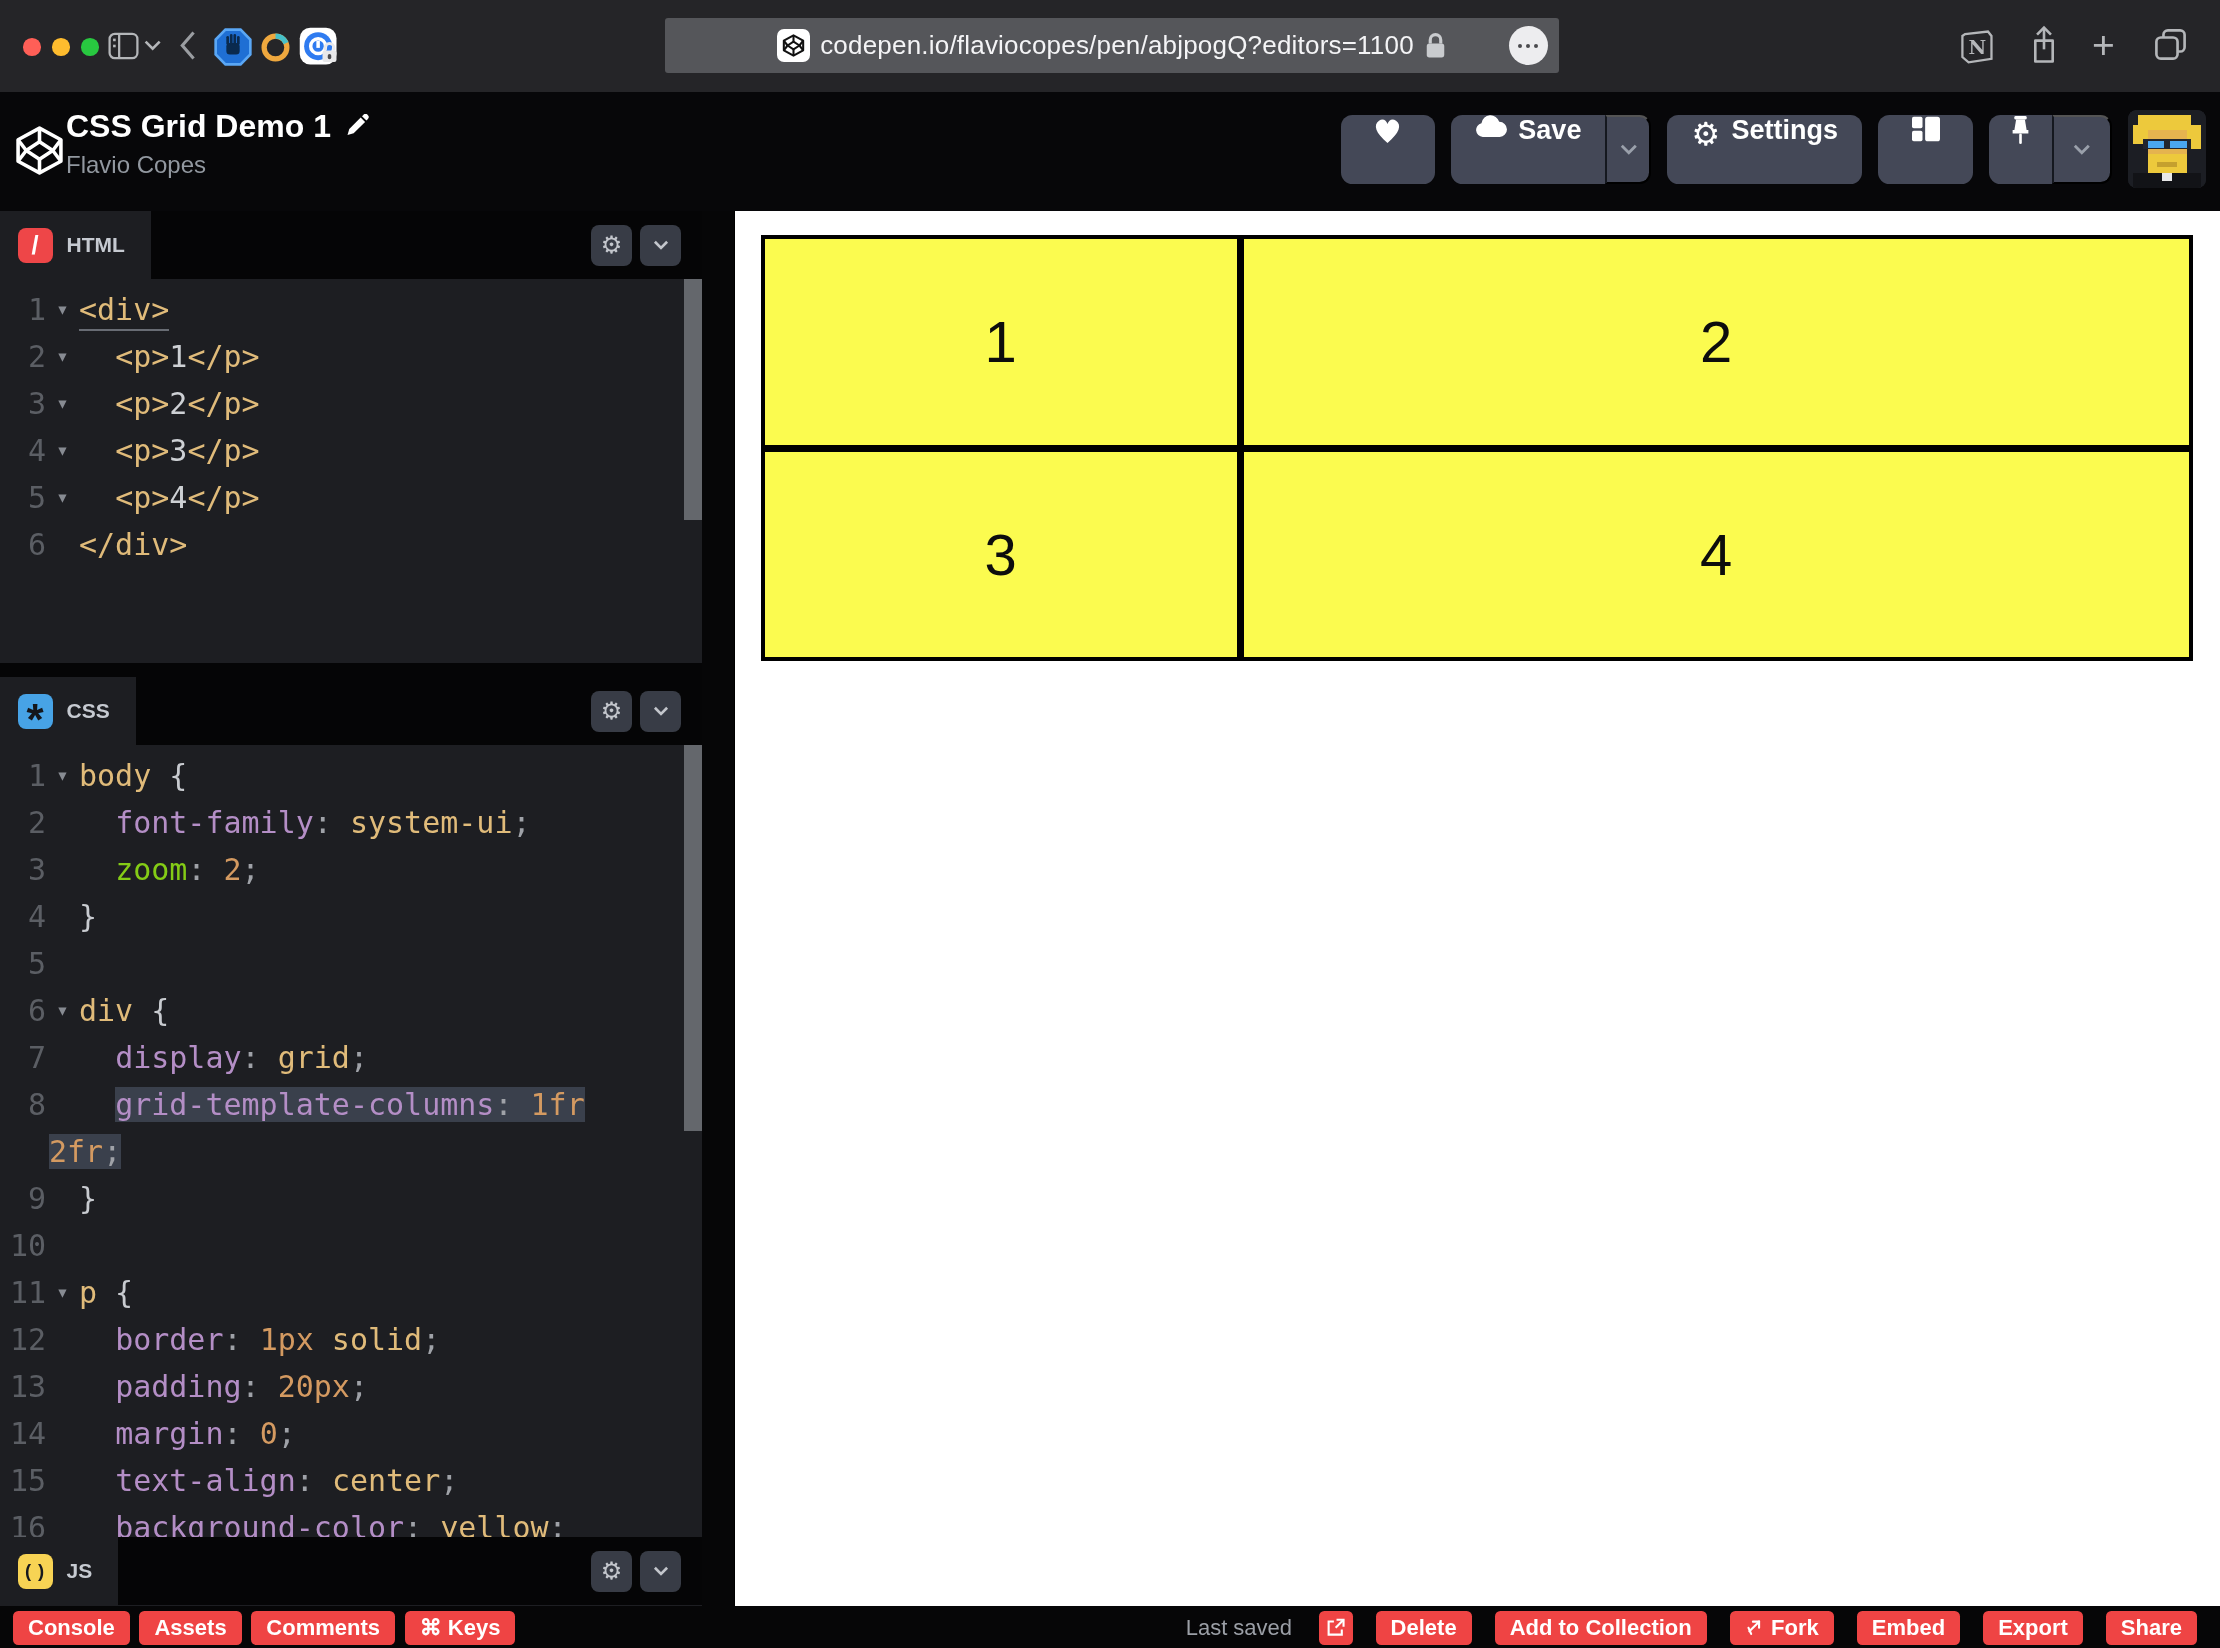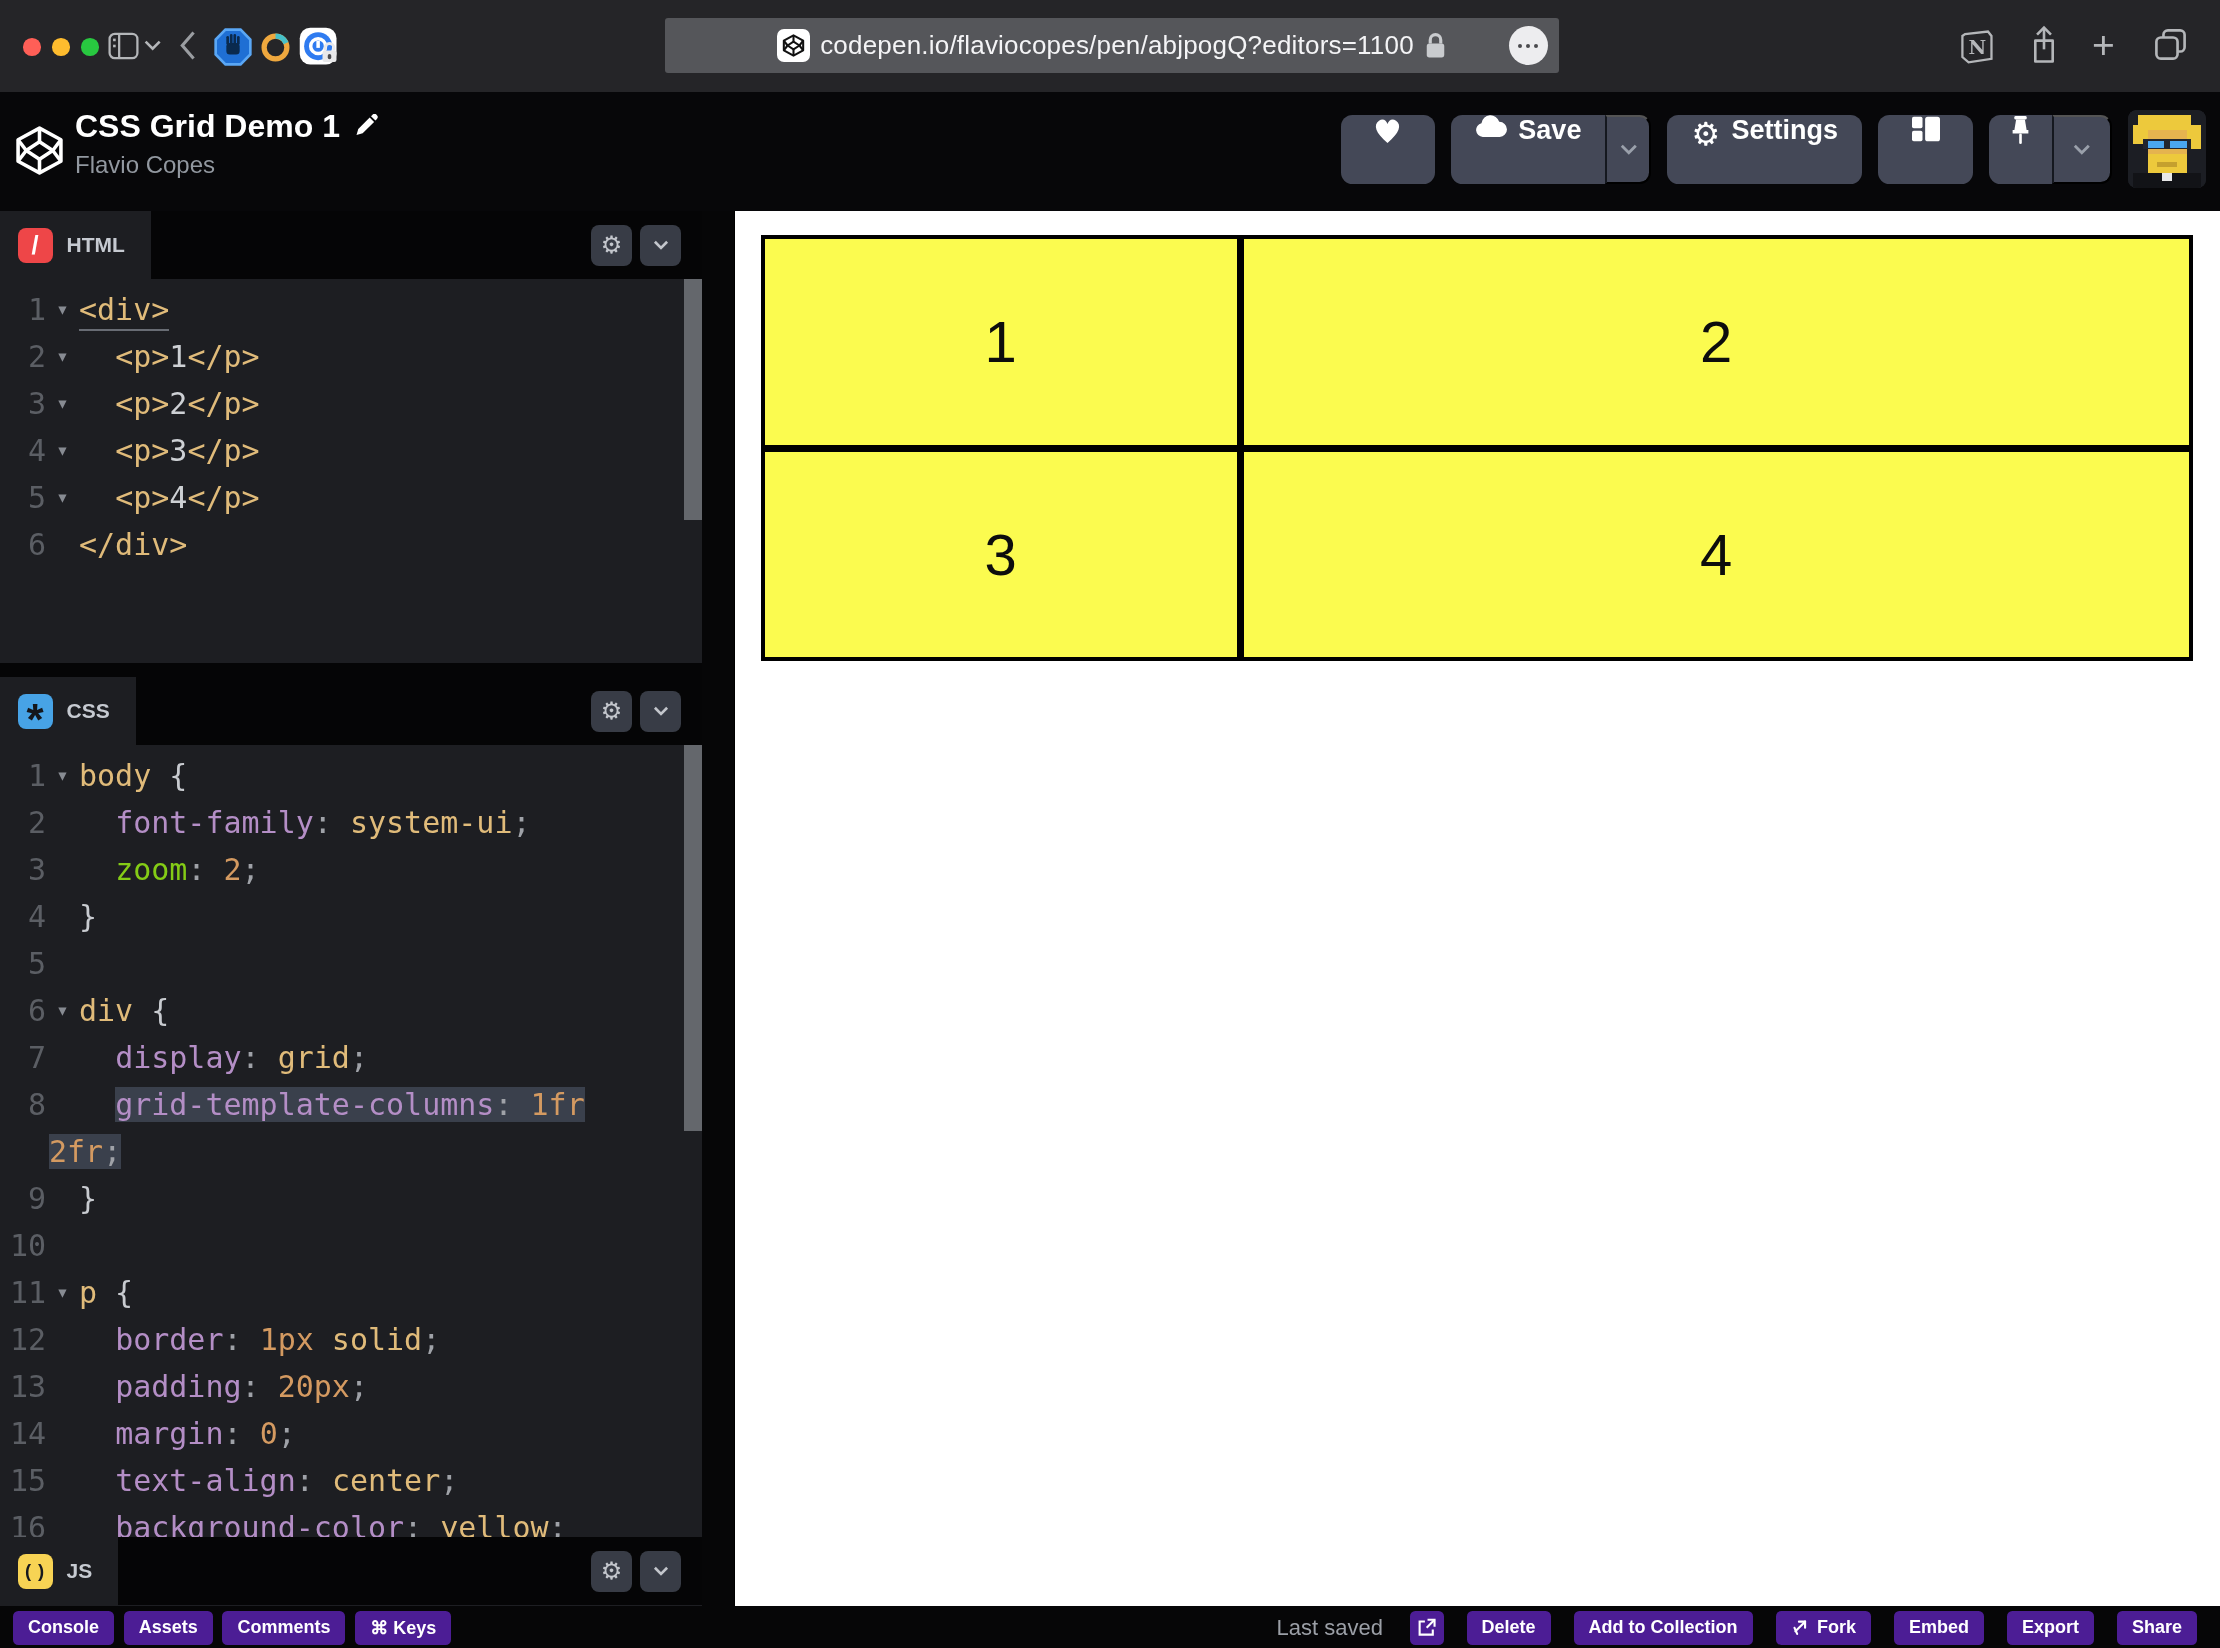--- a/index.html
+++ b/index.html
@@ -13,21 +13,21 @@
   .tool{position:absolute;color:#b4b6b9}
   .url-field{position:absolute;left:665px;top:18.4px;width:894px;height:55px;background:#55565a;border-radius:3px;display:flex;align-items:center;justify-content:center;gap:10.5px}
   .favicon{width:33px;height:33px;background:#fff;border-radius:7px;display:flex;align-items:center;justify-content:center;flex:none}
   .url-text{font-size:26px;color:#f4f4f6;letter-spacing:0.2px}
   .more-btn{position:absolute;right:11.4px;top:8px;width:39px;height:39px;border-radius:50%;background:#ededef;display:flex;align-items:center;justify-content:center;gap:3.5px}
   .more-btn i{width:4.4px;height:4.4px;border-radius:50%;background:#4a4a4d}
 
   
   .cp-header{position:absolute;top:92px;left:0;right:0;height:119px;background:#070709}
   .cp-logo{position:absolute;left:14px;top:26px}
-  .title-block{position:absolute;left:75px;top:16px}
+  .title-block{position:absolute;left:66px;top:16px}
   .pen-title{font-size:32px;font-weight:bold;color:#fff;display:flex;align-items:center;gap:13px}
   .pen-author{font-size:24px;color:#9298a0;margin-top:6.1px}
   .hdr-btns{position:absolute;right:15px;top:18.4px;height:78px;display:flex;gap:16px;align-items:center}
   .btn{height:69px;background:#444857;border-radius:11.4px;color:#fff;font-weight:bold;font-size:27px;display:flex;align-items:flex-start;justify-content:center;gap:11.4px;padding:0 24px;border:none}
   .btn.icon-only{padding:0;width:94px}
   .btn-group{display:flex;height:69px}
   .btn-group .main{border-radius:11.4px 0 0 11.4px}
   .btn-group .seg{width:46px;background:#444857;border-left:2.6px solid #15181f;border-radius:0 11.4px 11.4px 0;display:flex;align-items:center;justify-content:center}
   .avatar{width:78px;height:78px;border-radius:8.8px;overflow:hidden;background:#22242a}
 
@@ -67,21 +67,21 @@
   .gutter{position:absolute;left:702px;top:211px;width:32px;height:1395px;background:#060607}
 
   
   .preview{position:absolute;left:735px;top:211px;right:0;height:1395px;background:#fff}
   .grid{position:absolute;left:25.5px;top:24px;width:1432px;height:426px;background:#000;border:4.4px solid #000;display:grid;grid-template-columns:1fr 2fr;grid-template-rows:1fr 1fr;gap:7px}
   .cellnum{display:flex;align-items:center;justify-content:center;font-size:58px;color:#0d0d0d}
 
   
   .footer{position:absolute;left:0;bottom:0;right:0;height:43px;background:#060607;display:flex;align-items:center}
   .f-left{display:flex;gap:9.7px;margin-left:13px}
-  .fbtn{background:#4c1d95;color:#fff;font-size:18px;font-weight:bold;border-radius:5.3px;height:34px;display:flex;align-items:center;justify-content:center;gap:8.8px;padding:0 15px;border:none}
+  .fbtn{background:#ef4444;color:#fff;font-size:22px;font-weight:bold;border-radius:5.3px;height:34px;display:flex;align-items:center;justify-content:center;gap:8.8px;padding:0 15px;border:none}
   .fbtn.sq{width:34px;padding:0}
   .f-right{margin-left:auto;margin-right:24px;display:flex;gap:23px;align-items:center}
   .status{color:#9b9fa6;font-size:22px;margin-right:3.5px}
   svg{display:block}
 </style>
 </head>
 <body>
 
 <div class="mac-bar">
   <div class="win-dots">

